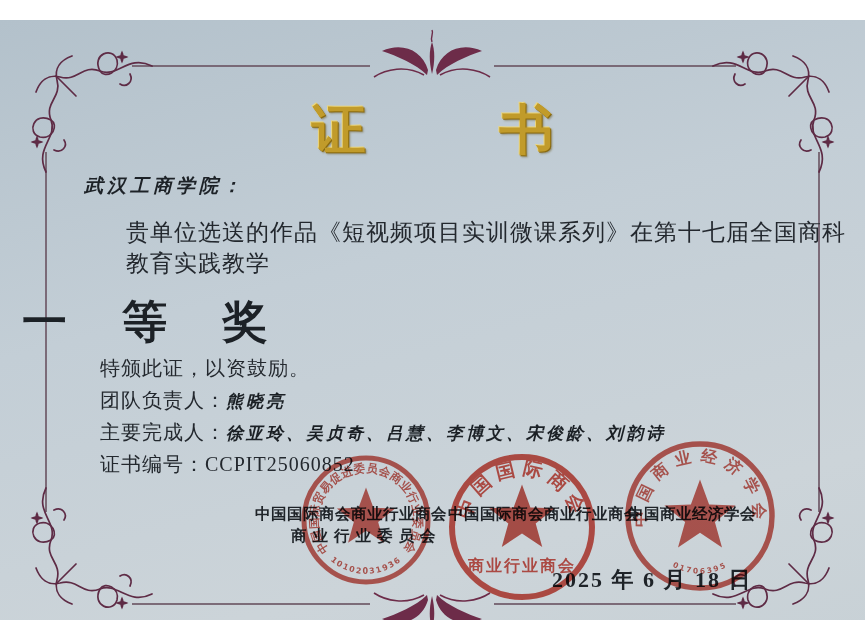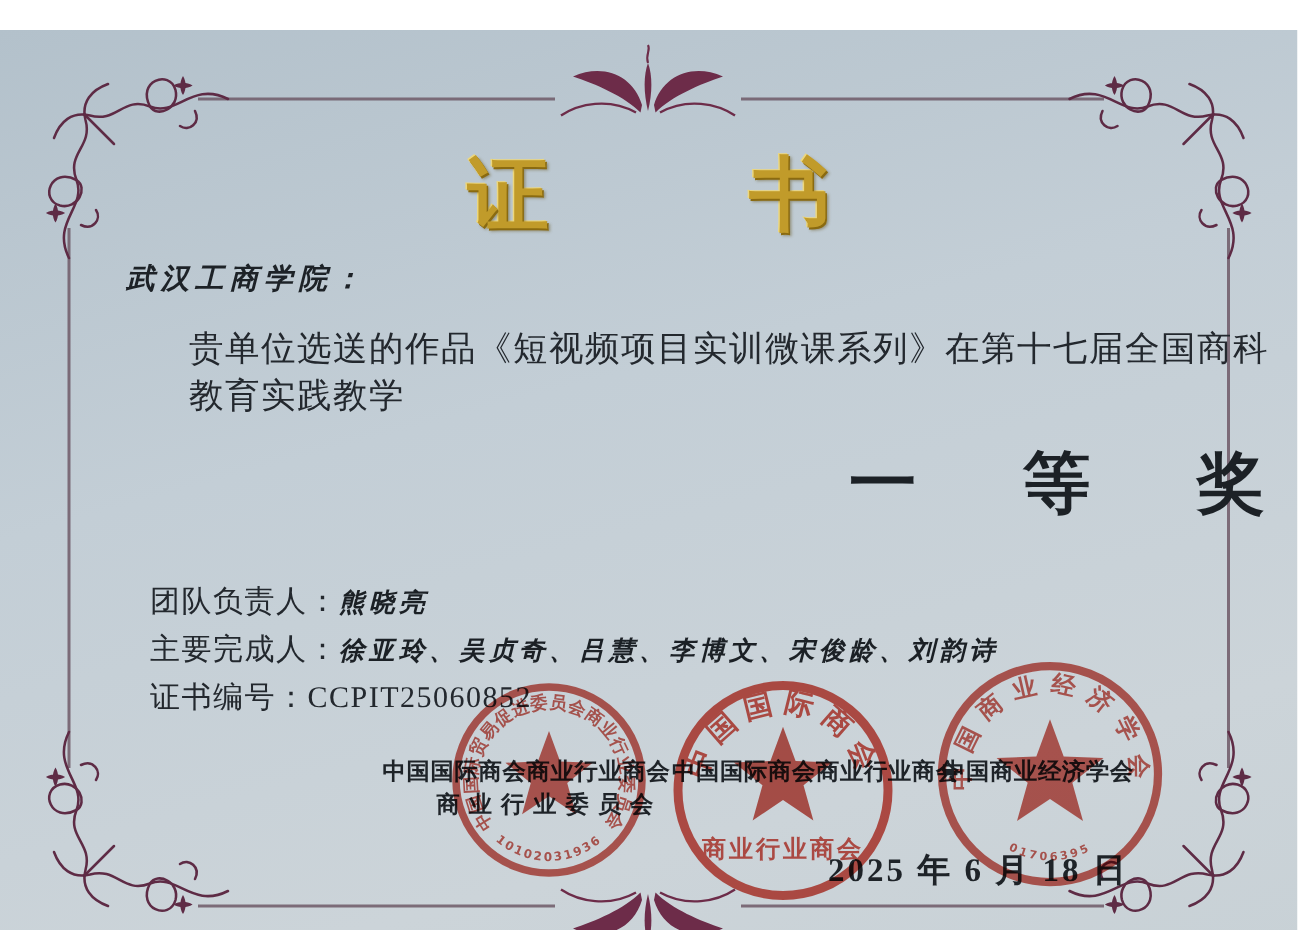--- a/index.html
+++ b/index.html
@@ -20,23 +20,23 @@
     text-shadow:1px 1px 0 #8a6a10,2px 2px 2px rgba(90,70,10,.45),-1px -1px 0 #ecd77e;
   }
   .recipient{
     position:absolute;left:84px;top:153px;font-size:19px;font-weight:bold;font-style:italic;
     font-family:"DejaVu Sans",sans-serif;letter-spacing:4px;color:#1d2227;
   }
   .body-line{position:absolute;left:84px;width:720px;font-size:23px;letter-spacing:1px;color:#23282e;}
   .body-line.l1{top:197px;padding-left:42px;}
   .body-line.l2{top:231px;}
   .award{
-    position:absolute;left:0;top:272px;width:865px;text-align:right;
+    position:absolute;left:0;top:272px;width:865px;text-align:left;
     font-size:45px;font-weight:bold;letter-spacing:22px;padding-left:22px;box-sizing:border-box;
-    font-family:Liberation Mono, monospace;color:#1c2126;
+    font-family:Liberation Serif, serif;color:#1c2126;
   }
   .line{position:absolute;left:100px;font-size:20px;letter-spacing:1px;color:#23282e;}
   .closing{top:335px;}
   .leader{top:367px;}
   .members{top:399px;}
   .serial{top:431px;}
   .hand{
     font-family:"DejaVu Sans",sans-serif;font-weight:bold;font-style:italic;
     font-size:17px;letter-spacing:3px;color:#1b2025;
   }
@@ -104,20 +104,21 @@
   </svg>
 
   <div class="title">证 书</div>
 
   <div class="recipient">武汉工商学院：</div>
 
   <div class="body-line l1">贵单位选送的作品《短视频项目实训微课系列》在第十七届全国商科教育实践教学</div>
 
   <div class="award">一 等 奖</div>
 
+  <div class="line closing">特颁此证，以资鼓励。</div>
 
   <div class="line leader">
     <span>团队负责人：</span><span class="hand">熊晓亮</span>
   </div>
 
   <div class="line members">
     <span>主要完成人：</span><span class="hand">徐亚玲、吴贞奇、吕慧、李博文、宋俊龄、刘韵诗</span>
   </div>
 
   <div class="line serial">

